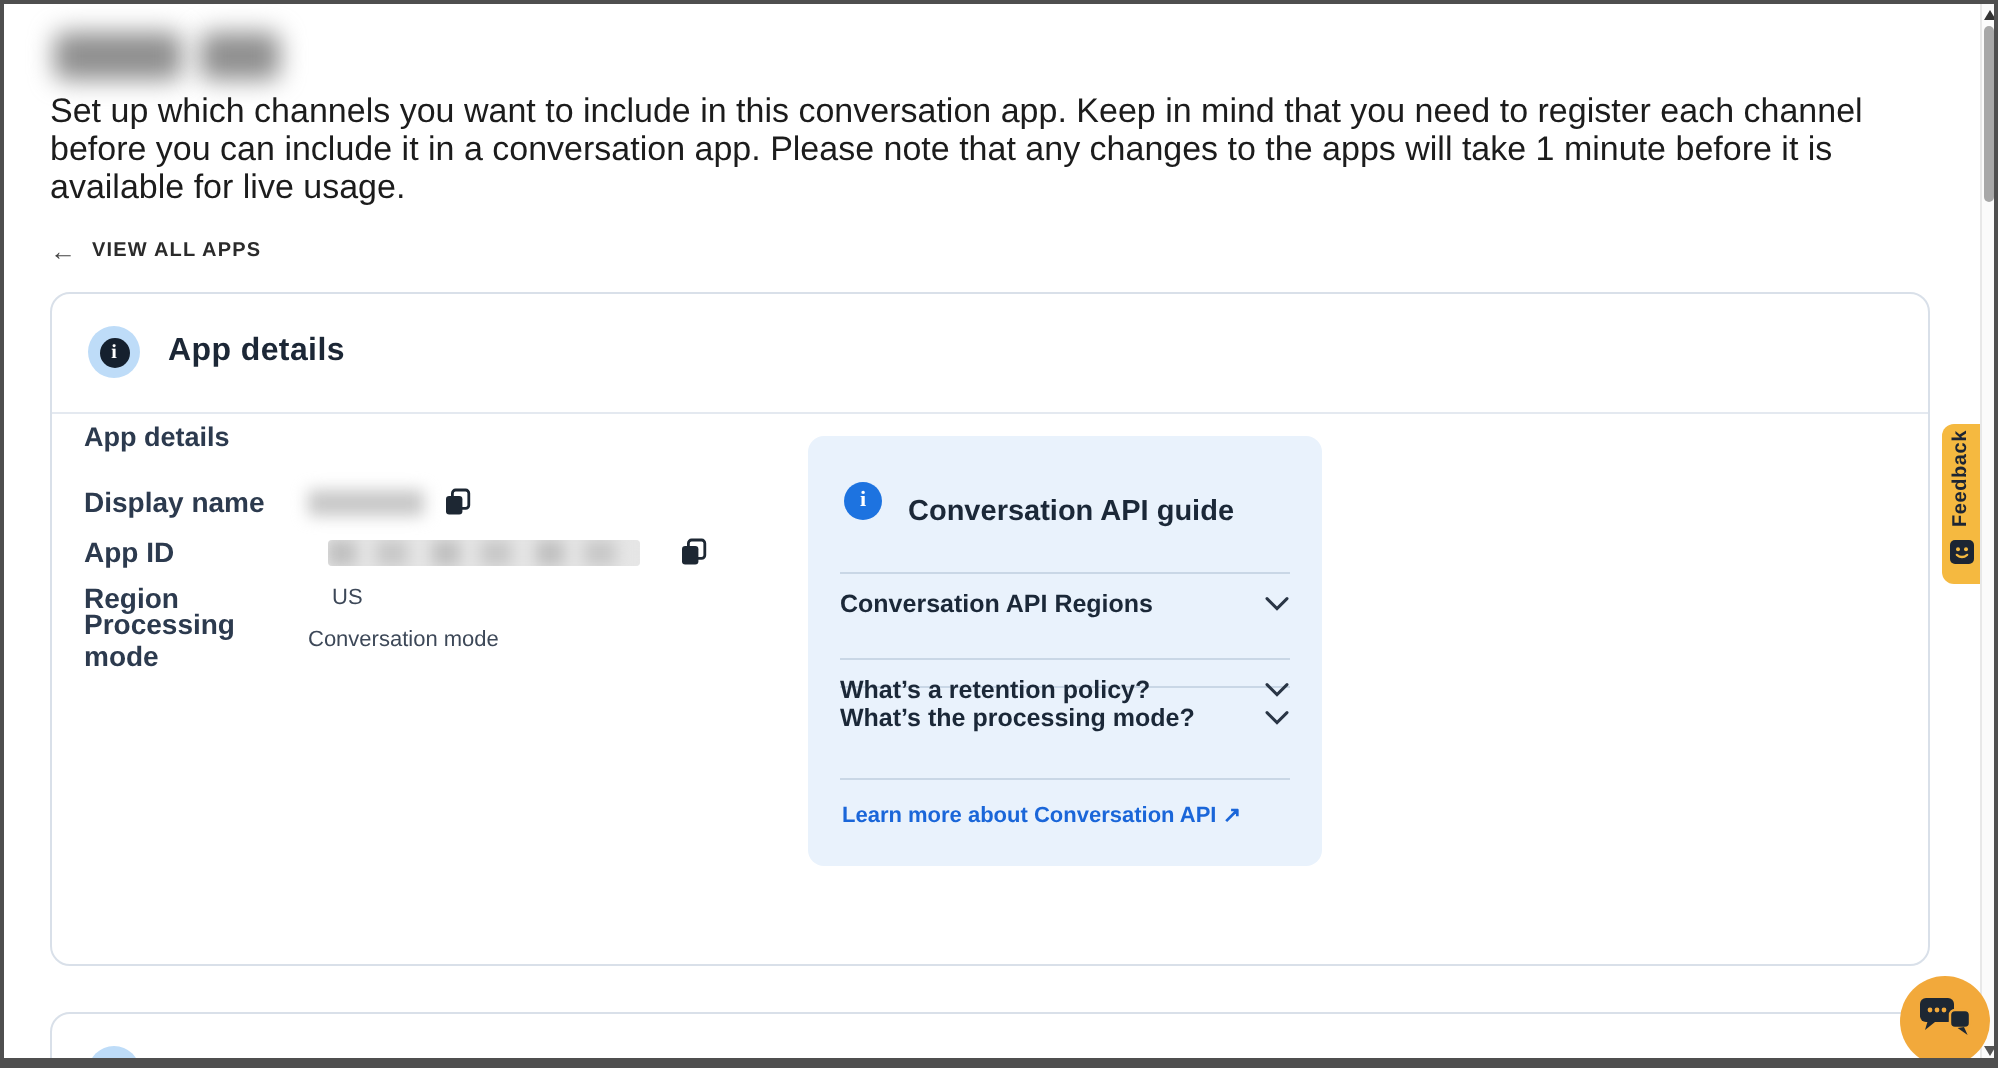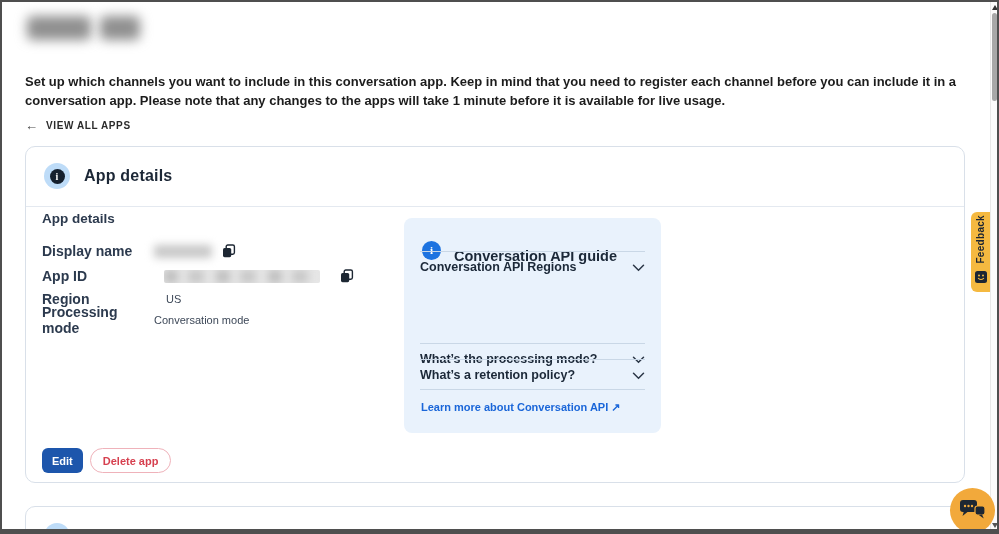--- a/index.html
+++ b/index.html
@@ -5,21 +5,21 @@
   * { margin:0; padding:0; box-sizing:border-box; }
   html,body { width:999px; height:534px; font-family:"Liberation Sans", sans-serif; background:#fff; }
   .screen { position:relative; width:999px; height:534px; overflow:hidden; background:#fff; }
   .frame { position:absolute; inset:0; border:2px solid #4f4f4f; border-bottom-width:5px; pointer-events:none; z-index:60; }
 
   
   .title-blob { position:absolute; top:16px; height:24px; background:#8f8f8f; border-radius:5px; filter:blur(6px); }
   .blob-a { left:27px; width:64px; }
   .blob-b { left:100px; width:40px; }
 
-  .desc { position:absolute; left:25px; top:72px; width:941px; font-size:13px; font-weight:700; color:#1c1c1c; line-height:19px; }
+  .desc { position:absolute; left:25px; top:46px; width:941px; font-size:17px; font-weight:400; color:#1c1c1c; line-height:19px; }
 
   .back-link { position:absolute; left:25px; top:119px; display:flex; align-items:center; gap:8px; color:#2b2b2b; cursor:pointer; }
   .back-arrow { font-size:13px; line-height:13px; color:#444; }
   .back-text { font-size:10px; font-weight:600; letter-spacing:.6px; }
 
   .card { position:absolute; left:25px; width:940px; background:#fff; border:1px solid #d9e0e9; border-radius:10px; }
   .card1 { top:146px; height:337px; }
   .card2 { top:506px; height:100px; }
 
   .card-header { position:absolute; left:18px; top:16px; display:flex; align-items:center; gap:14px; }
@@ -37,21 +37,21 @@
   .id-bar { width:156px; height:13px; background:#e6e6e6; border-radius:2px; overflow:hidden; position:relative; }
   .id-bar-smudge { position:absolute; inset:0; background:repeating-linear-gradient(90deg,#bdbdbd 0 14px,#e6e6e6 14px 24px,#c6c6c6 24px 40px,#e6e6e6 40px 52px); filter:blur(4px); }
   .copy-btn { margin-left:10px; width:14px; height:14px; cursor:pointer; display:flex; align-items:center; }
 
   .guide { position:absolute; left:378px; top:71px; width:257px; height:215px; background:#e9f2fc; border-radius:8px; }
   .guide-hdr { position:absolute; left:18px; top:18px; display:flex; align-items:center; gap:13px; }
   .guide-i { width:19px; height:19px; border-radius:50%; background:#1d73e0; color:#fff; font-size:11px; font-weight:700; display:flex; align-items:center; justify-content:center; font-family:"Liberation Serif", serif; }
   .guide-title { font-size:14.5px; font-weight:600; color:#1b2838;margin-top:12px; }
   .acc-row { position:absolute; left:16px; right:16px; height:30px; border-top:1px solid #c9d7e6; display:flex; align-items:center; justify-content:space-between; cursor:pointer; }
   .acc-label { font-size:12.5px; font-weight:600; color:#1b2838; }
-  .acc1 { top:33px; } .acc2 { top:81px;margin-top:44px; } .acc3 { top:111px;margin-top:30px; } .acc4 { top:141px; }
+  .acc1 { top:68px; } .acc2 { top:81px;margin-top:44px; } .acc3 { top:111px; } .acc4 { top:141px; }
   .acc-end { position:absolute; left:16px; right:16px; top:171px; border-top:1px solid #c9d7e6; }
   .guide-link { position:absolute; left:17px; top:183px; font-size:11px; font-weight:700; color:#1a66d9; cursor:pointer; }
 
   .btn-row { position:absolute; left:16px; top:301px; display:flex; gap:7px; }
   .btn-edit { min-width:37px; height:25px; padding:0 10px; background:#1d56ac; color:#fff; border:none; border-radius:6px; font-size:11px; font-weight:700; font-family:inherit; cursor:pointer; }
   .btn-delete { height:25px; padding:0 12px; background:#fff; color:#d6404f; border:1px solid #efb2ba; border-radius:13px; font-size:11px; font-weight:700; font-family:inherit; cursor:pointer; }
 
   
   .feedback { position:absolute; left:971px; top:212px; width:19px; height:80px; background:#f5b940; border-radius:6px 0 0 6px; display:flex; flex-direction:column; align-items:center; justify-content:flex-end; padding-bottom:5px; cursor:pointer; z-index:55; }
   .feedback-text { writing-mode:vertical-rl; transform:rotate(180deg); font-size:10px; font-weight:700; color:#1c2533; margin-bottom:5px; letter-spacing:.3px; }
@@ -147,24 +147,20 @@
       <div class="acc-row acc3">
         <span class="acc-label">What’s a retention policy?</span>
         <span><svg width="13" height="8" viewBox="0 0 13 8">
               <path d="M1.5 1.3 L6.5 6.3 L11.5 1.3" fill="none" stroke="#2a3646" stroke-width="1.5" stroke-linecap="round"></path>
             </svg></span>
       </div>
       <div class="acc-end"></div>
       <a class="guide-link"><span>Learn more about Conversation API</span> <span>↗</span></a>
     </aside>
 
-    <div class="btn-row">
-      <button class="btn-edit">Edit</button>
-      <button class="btn-delete">Delete app</button>
-    </div>
   </section>
 
   <section class="card card2">
     <div class="card-header">
       <span class="hdr-icon">
         <svg width="14" height="14" viewBox="0 0 14 14">
             <path d="M5 1 h4 v3 l3 7 a1.5 1.5 0 0 1 -1.4 2 h-7.2 a1.5 1.5 0 0 1 -1.4 -2 l3 -7 z" fill="#15202e"></path>
           </svg>
       </span>
       <span class="card-title">Test your app</span>

